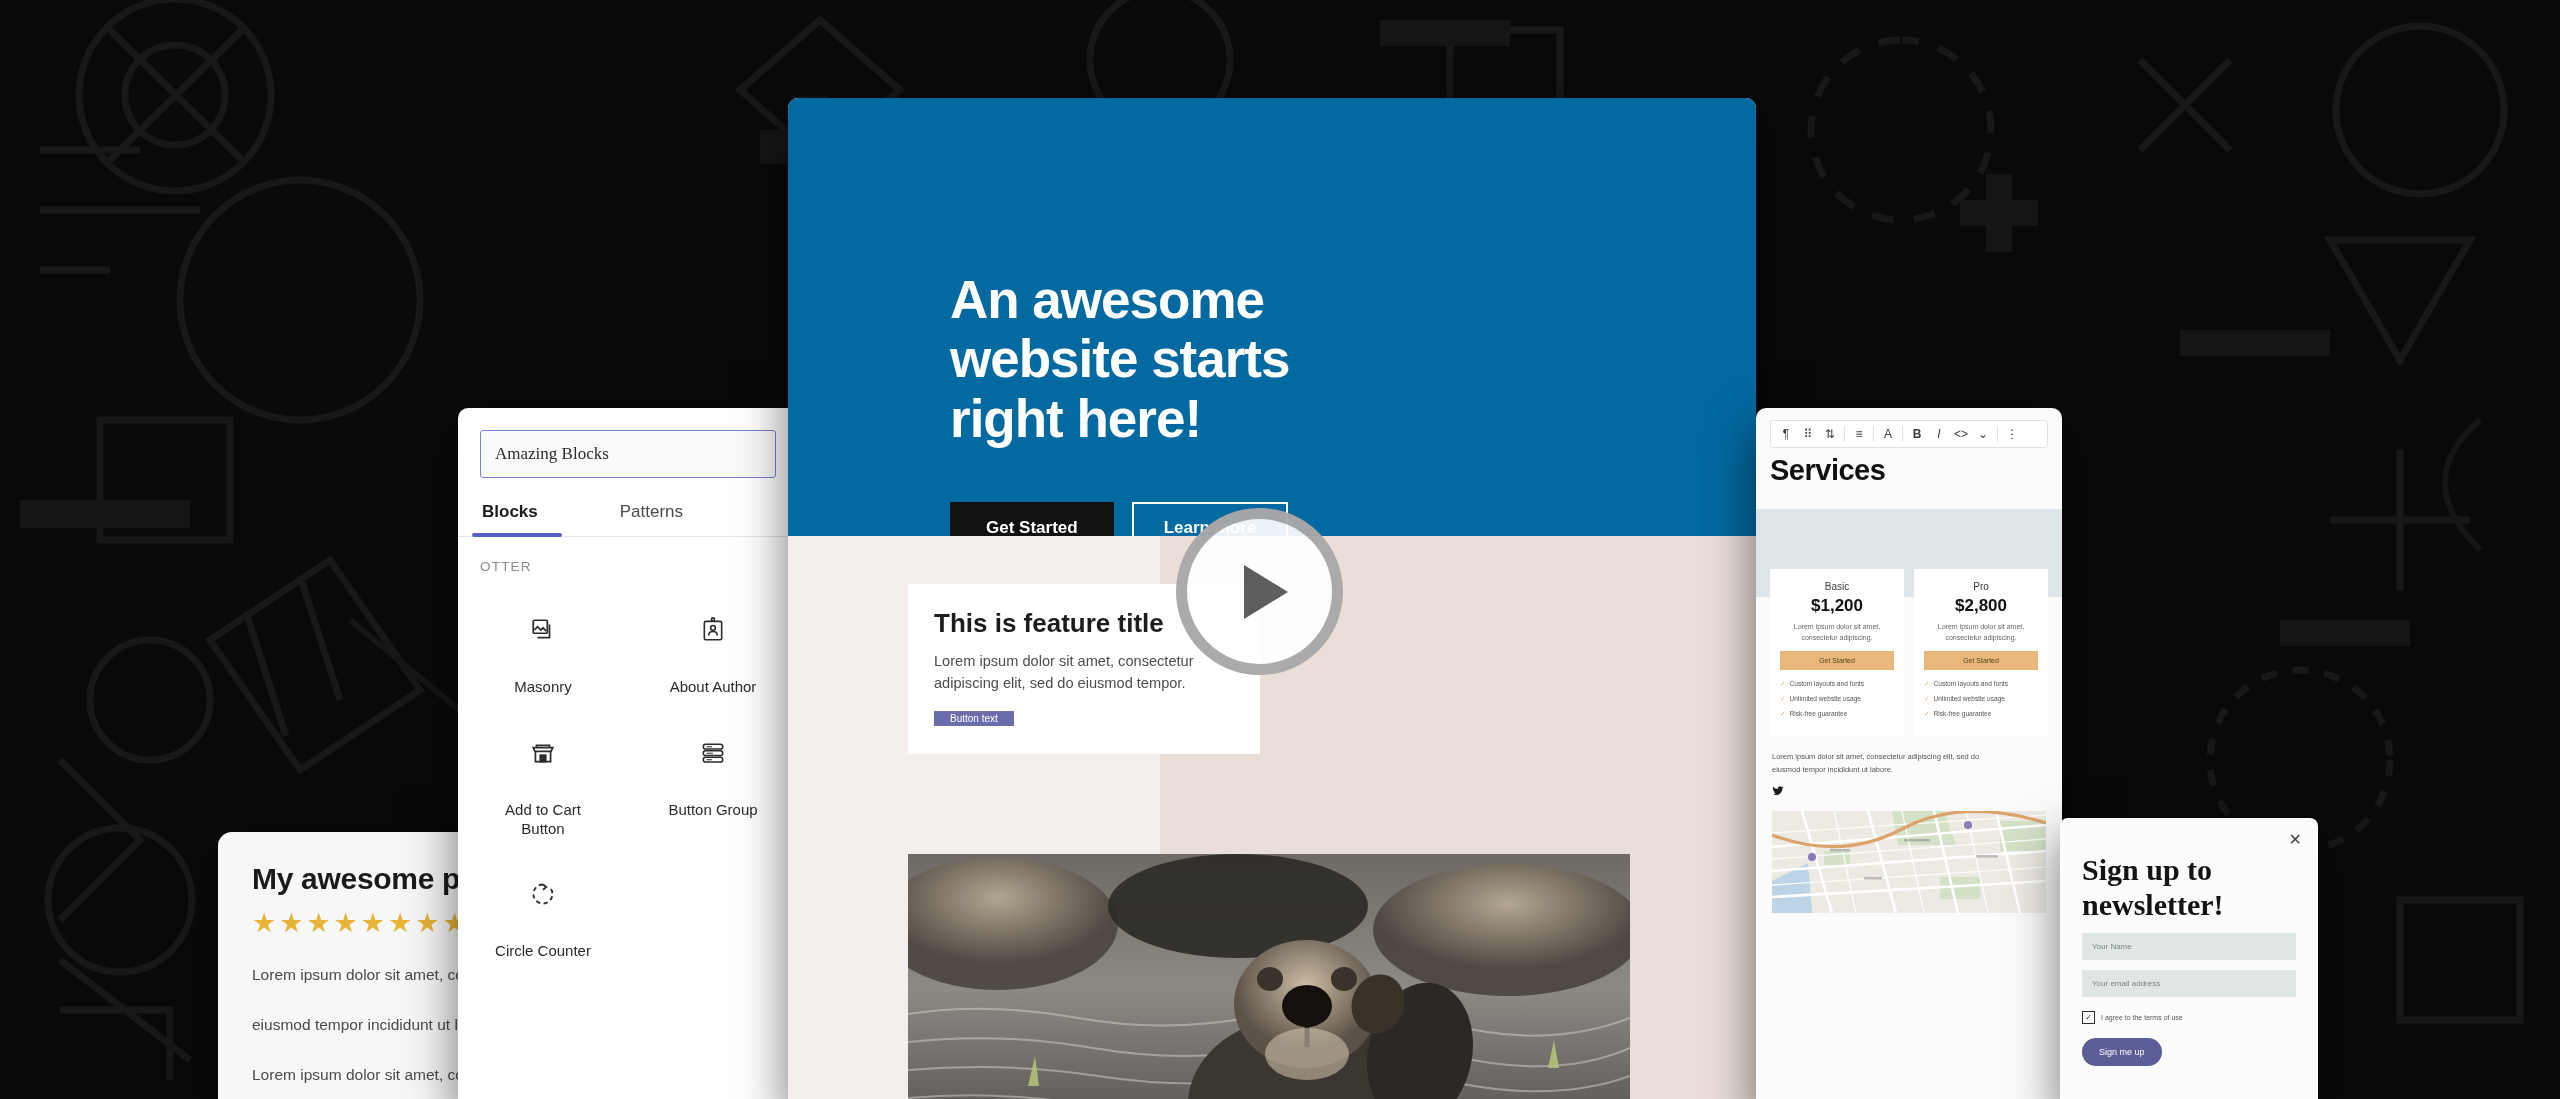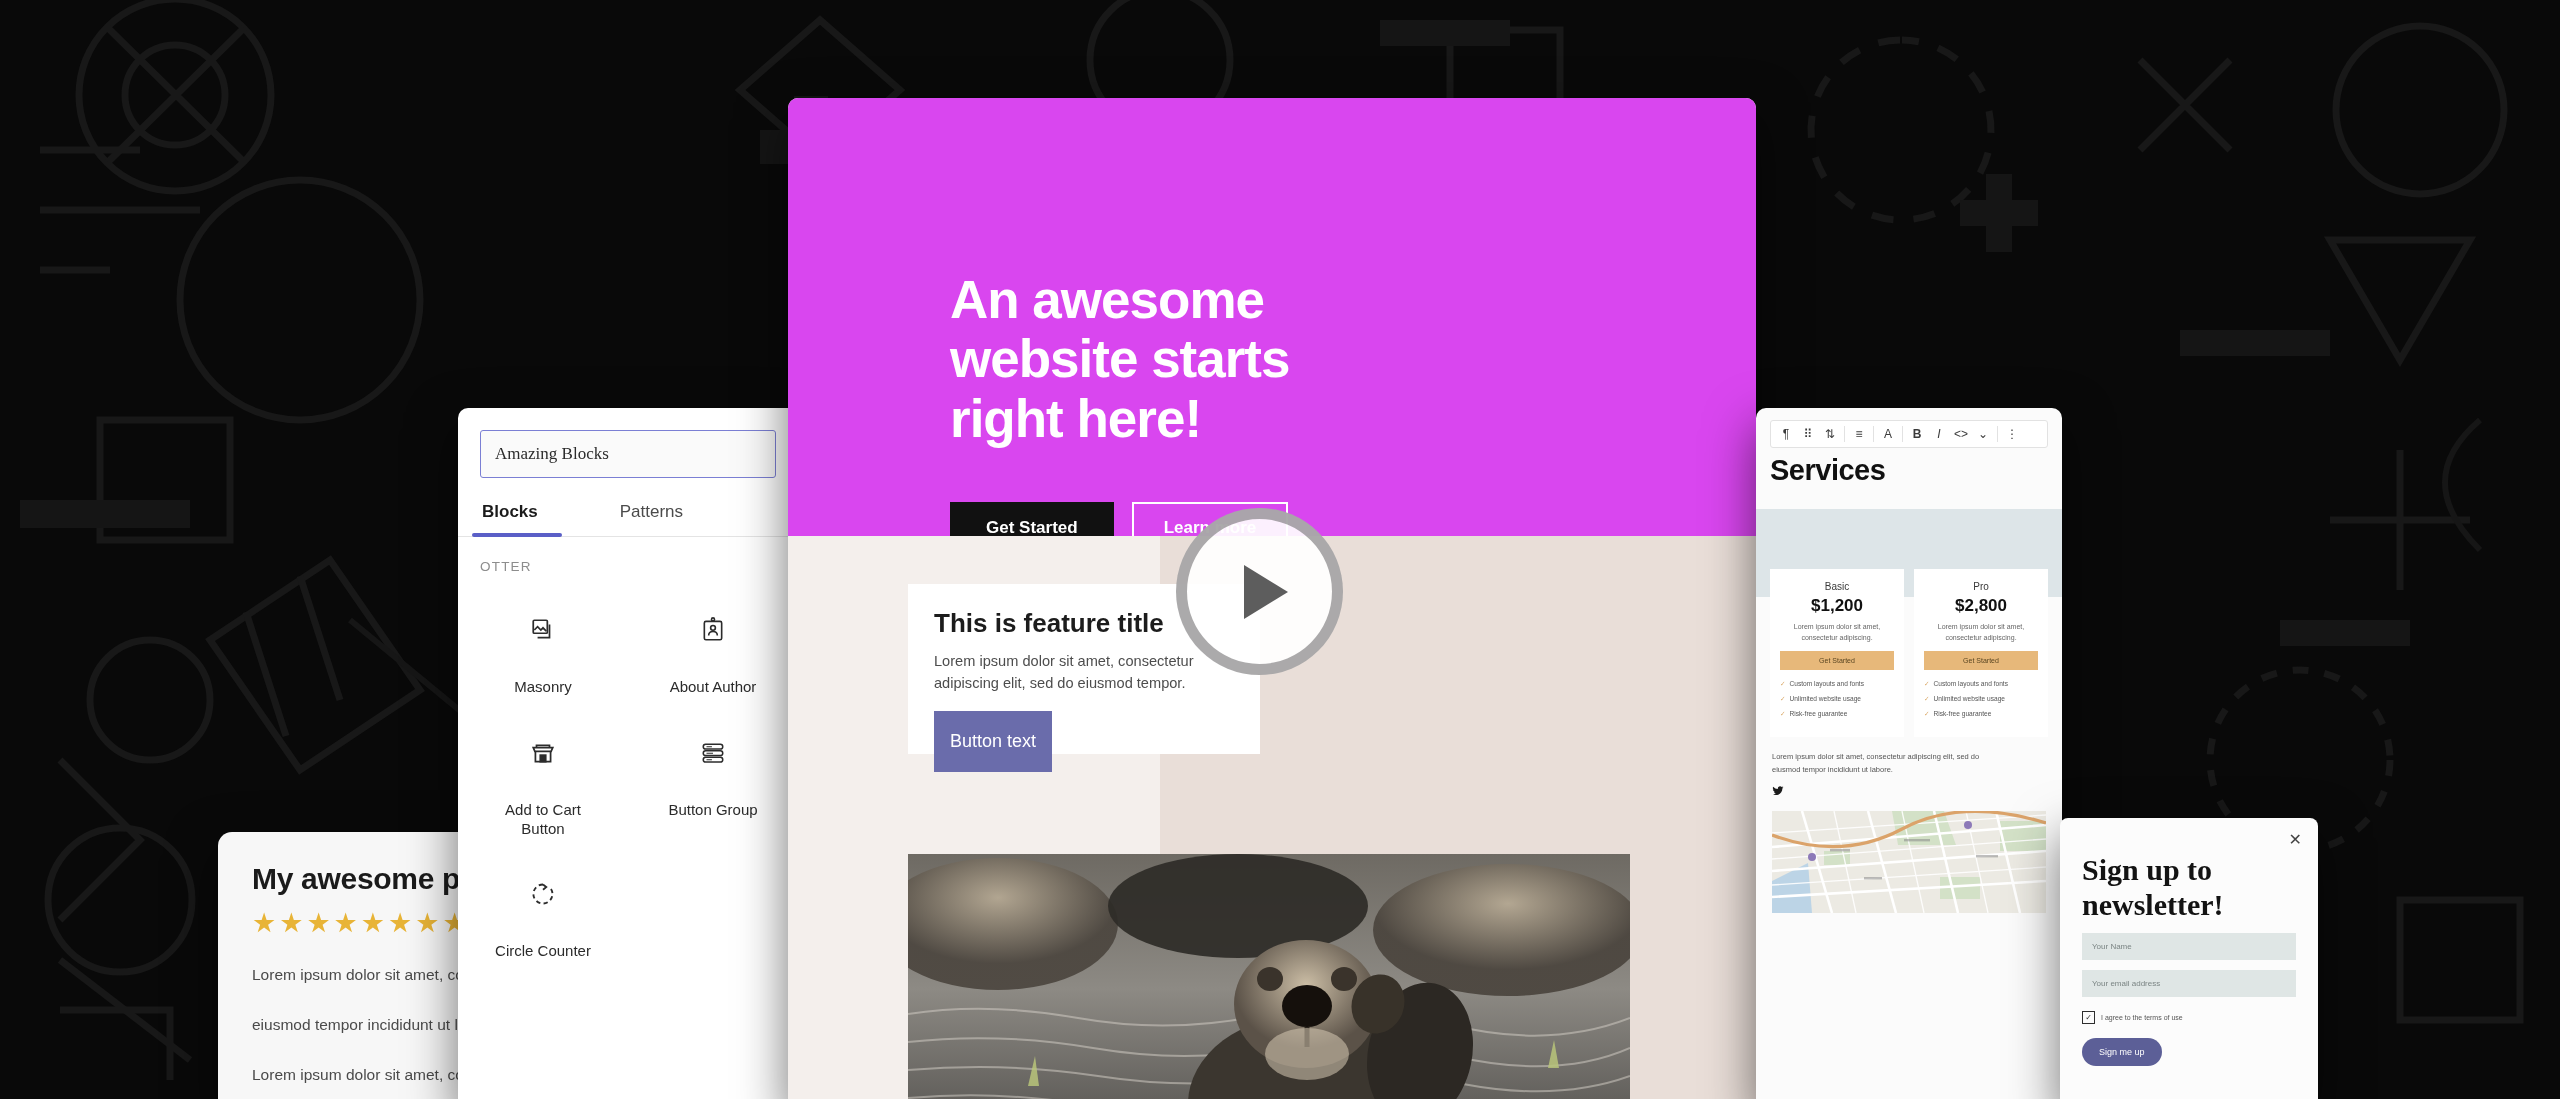--- a/index.html
+++ b/index.html
@@ -41,39 +41,39 @@
   #ins-grid{display:grid;grid-template-columns:1fr 1fr;}
   .blk{display:flex;flex-direction:column;align-items:center;justify-content:flex-start;
        padding:26px 8px 10px 8px;cursor:pointer;}
   .blk .bi{height:40px;display:flex;align-items:center;justify-content:center;color:#2c2c2c;}
   .blk .bl{margin-top:28px;font-size:15px;color:#2b2b2b;text-align:center;line-height:1.25;
        max-width:120px;}
 
   
   #frontpage{left:788px;top:98px;width:968px;height:1010px;border-radius:10px 10px 0 0;
       background:#fff;}
-  #hero{height:438px;background:#d946ef;position:relative;padding-left:35px;}
+  #hero{height:438px;background:#0369a1;position:relative;padding-left:35px;}
   #hero .h-title{position:absolute;left:162px;top:172px;font-size:53px;line-height:1.12;
       font-weight:800;color:#fff;letter-spacing:-1px;}
   #hero .h-btns{position:absolute;left:162px;top:404px;display:flex;gap:18px;}
   #hero .btn-dark{background:#111;color:#fff;font-size:17px;font-weight:700;
       padding:0 36px;height:52px;display:flex;align-items:center;border:0;cursor:pointer;
       font-family:"Liberation Sans",sans-serif;}
   #hero .btn-outline{background:transparent;color:#fff;font-size:17px;font-weight:700;
       padding:0 30px;height:52px;display:flex;align-items:center;border:2px solid #fff;
       cursor:pointer;font-family:"Liberation Sans",sans-serif;}
 
   #fp-lower{position:relative;height:572px;background:#e9ded8;}
   #fp-lower .beige-left{position:absolute;left:0;top:0;width:372px;height:100%;background:#f4efec;}
   #feature-card{position:absolute;left:120px;top:48px;width:352px;height:170px;background:#fff;
       padding:24px 26px;box-sizing:border-box;}
   #feature-card .fc-title{font-size:26px;font-weight:700;color:#1c1c1c;}
   #feature-card .fc-body{margin-top:12px;font-size:14.6px;line-height:1.5;color:#4d4d4d;}
   #feature-card .fc-btn{margin-top:16px;display:inline-flex;align-items:center;
-      background:#6a6cab;color:#fff;font-size:18px;padding:20px 16px;border:0;cursor:pointer;
+      background:#6a6cab;color:#fff;font-size:10px;padding:2px 16px;border:0;cursor:pointer;
       font-family:"Liberation Sans",sans-serif;}
   #otter{position:absolute;left:120px;top:318px;width:722px;height:300px;overflow:hidden;
       background:#6d6d6a;}
 
   
   #play-btn{position:absolute;left:1176px;top:508px;width:167px;height:167px;border-radius:50%;
       background:rgba(255,255,255,.92);border:11px solid rgba(120,118,120,.62);box-sizing:border-box;
       display:flex;align-items:center;justify-content:center;cursor:pointer;z-index:40;}
   #play-btn .tri{width:0;height:0;border-left:44px solid #5d5d5d;border-top:27px solid transparent;
       border-bottom:27px solid transparent;margin-left:12px;}

